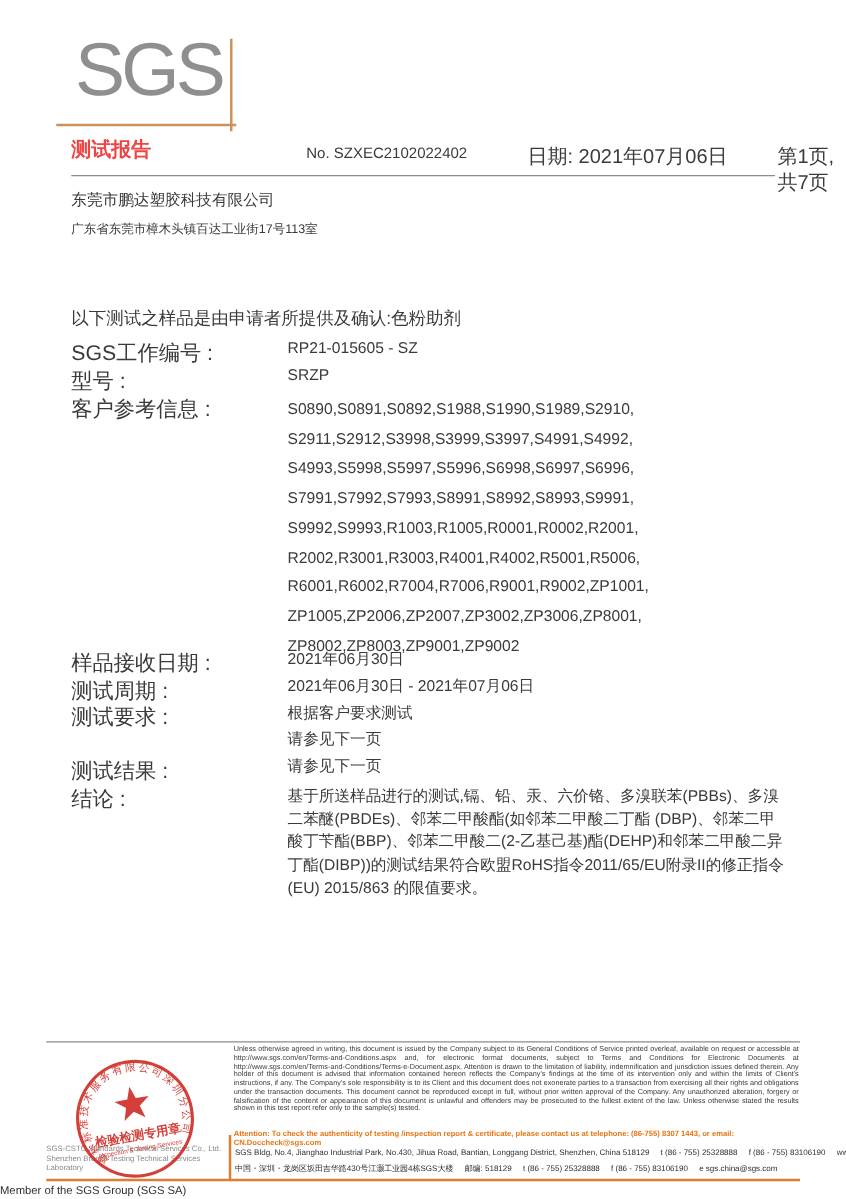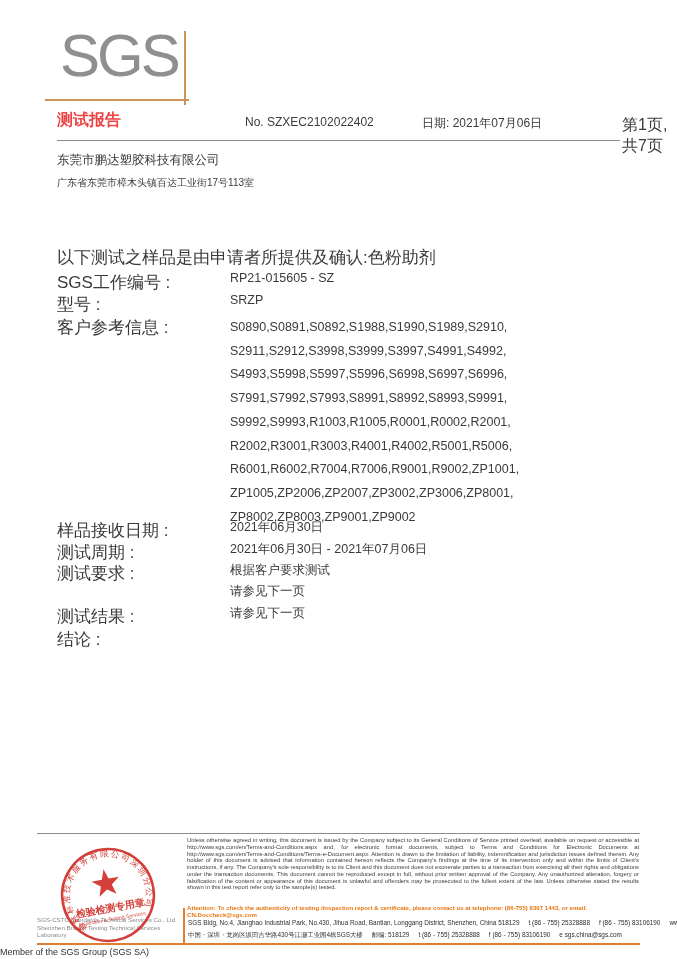--- a/index.html
+++ b/index.html
@@ -7,27 +7,27 @@
     position:relative;width:677px;height:959px;background:#ffffff;overflow:hidden;
     font-family:"Liberation Sans",sans-serif;color:#3a3a3a;
   }
   .abs{position:absolute;}
   
   .logo-text{left:60px;top:26px;font-size:60px;font-weight:normal;color:#8f8f8f;letter-spacing:-3px;line-height:1;}
   .logo-hline{left:45px;top:99px;width:144px;height:2px;background:#c9935a;}
   .logo-vline{left:184px;top:31px;width:2px;height:74px;background:#c9935a;}
   .report-title{left:57px;top:110px;font-size:16px;font-weight:bold;color:#ef4444;}
   .report-no{left:230px;top:115px;font-size:12px;margin-left:15px;}
-  .report-date{left:422px;top:115px;font-size:12px;}
+  .report-date{left:422px;top:115px;font-size:16px;}
   .report-page-no{left:586px;top:115px;font-size:16px;margin-left:36px;}
   .header-divider{left:57px;top:140px;width:563px;height:1px;background:#8c8c8c;}
   
   .company{left:57px;top:152px;font-size:12.5px;}
   .address{left:57px;top:176px;font-size:10px;}
-  .statement{left:57px;top:246px;font-size:17px;}
+  .statement{left:57px;top:246px;font-size:14px;}
   
   .flabel{left:57px;font-size:17px;width:170px;}
   .fvalue{left:230px;font-size:12.5px;width:400px;}
   .pre{white-space:pre-line;line-height:23.7px;}
   .conclusion{line-height:18.2px;width:398px;}
   
   .footer-divider{left:37px;top:833px;width:603px;height:1px;background:#8c8c8c;}
   .legal{left:187px;top:837px;width:452px;font-size:5.8px;line-height:6.75px;color:#3c3c3c;text-align:justify;}
   .attention{left:187px;top:904px;width:452px;font-size:6.1px;line-height:7px;font-weight:bold;color:#e87511;}
   .addr-block{left:188px;top:919px;width:452px;font-size:6.4px;color:#2e2e2e;}
@@ -82,20 +82,21 @@
 
   <div class="abs flabel" style="top:562px">测试要求 :</div>
   <div class="abs fvalue" style="top:562px">根据客户要求测试</div>
 
   <div class="abs fvalue" style="top:583px">请参见下一页</div>
 
   <div class="abs flabel" style="top:605px">测试结果 :</div>
   <div class="abs fvalue" style="top:605px">请参见下一页</div>
 
   <div class="abs flabel" style="top:628px">结论 :</div>
+  <div class="abs fvalue conclusion" style="top:628px">基于所送样品进行的测试,镉、铅、汞、六价铬、多溴联苯(PBBs)、多溴二苯醚(PBDEs)、邻苯二甲酸酯(如邻苯二甲酸二丁酯 (DBP)、邻苯二甲酸丁苄酯(BBP)、邻苯二甲酸二(2-乙基己基)酯(DEHP)和邻苯二甲酸二异丁酯(DIBP))的测试结果符合欧盟RoHS指令2011/65/EU附录II的修正指令(EU) 2015/863 的限值要求。</div>
 
   <div class="abs footer-divider"></div>
   <div class="abs legal">Unless otherwise agreed in writing, this document is issued by the Company subject to its General Conditions of Service printed overleaf, available on request or accessible at http://www.sgs.com/en/Terms-and-Conditions.aspx and, for electronic format documents, subject to Terms and Conditions for Electronic Documents at http://www.sgs.com/en/Terms-and-Conditions/Terms-e-Document.aspx. Attention is drawn to the limitation of liability, indemnification and jurisdiction issues defined therein. Any holder of this document is advised that information contained hereon reflects the Company's findings at the time of its intervention only and within the limits of Client's instructions, if any. The Company's sole responsibility is to its Client and this document does not exonerate parties to a transaction from exercising all their rights and obligations under the transaction documents. This document cannot be reproduced except in full, without prior written approval of the Company. Any unauthorized alteration, forgery or falsification of the content or appearance of this document is unlawful and offenders may be prosecuted to the fullest extent of the law. Unless otherwise stated the results shown in this test report refer only to the sample(s) tested.</div>
   <div class="abs attention">Attention: To check the authenticity of testing /inspection report &amp; certificate, please contact us at telephone: (86-755) 8307 1443, or email: CN.Doccheck@sgs.com</div>
 
   <div class="abs addr-block">
     <div class="addr-line">
       <span>SGS Bldg, No.4, Jianghao Industrial Park, No.430, Jihua Road, Bantian, Longgang District, Shenzhen, China 518129</span>
       <span>t (86 - 755) 25328888</span>
       <span>f (86 - 755) 83106190</span>

